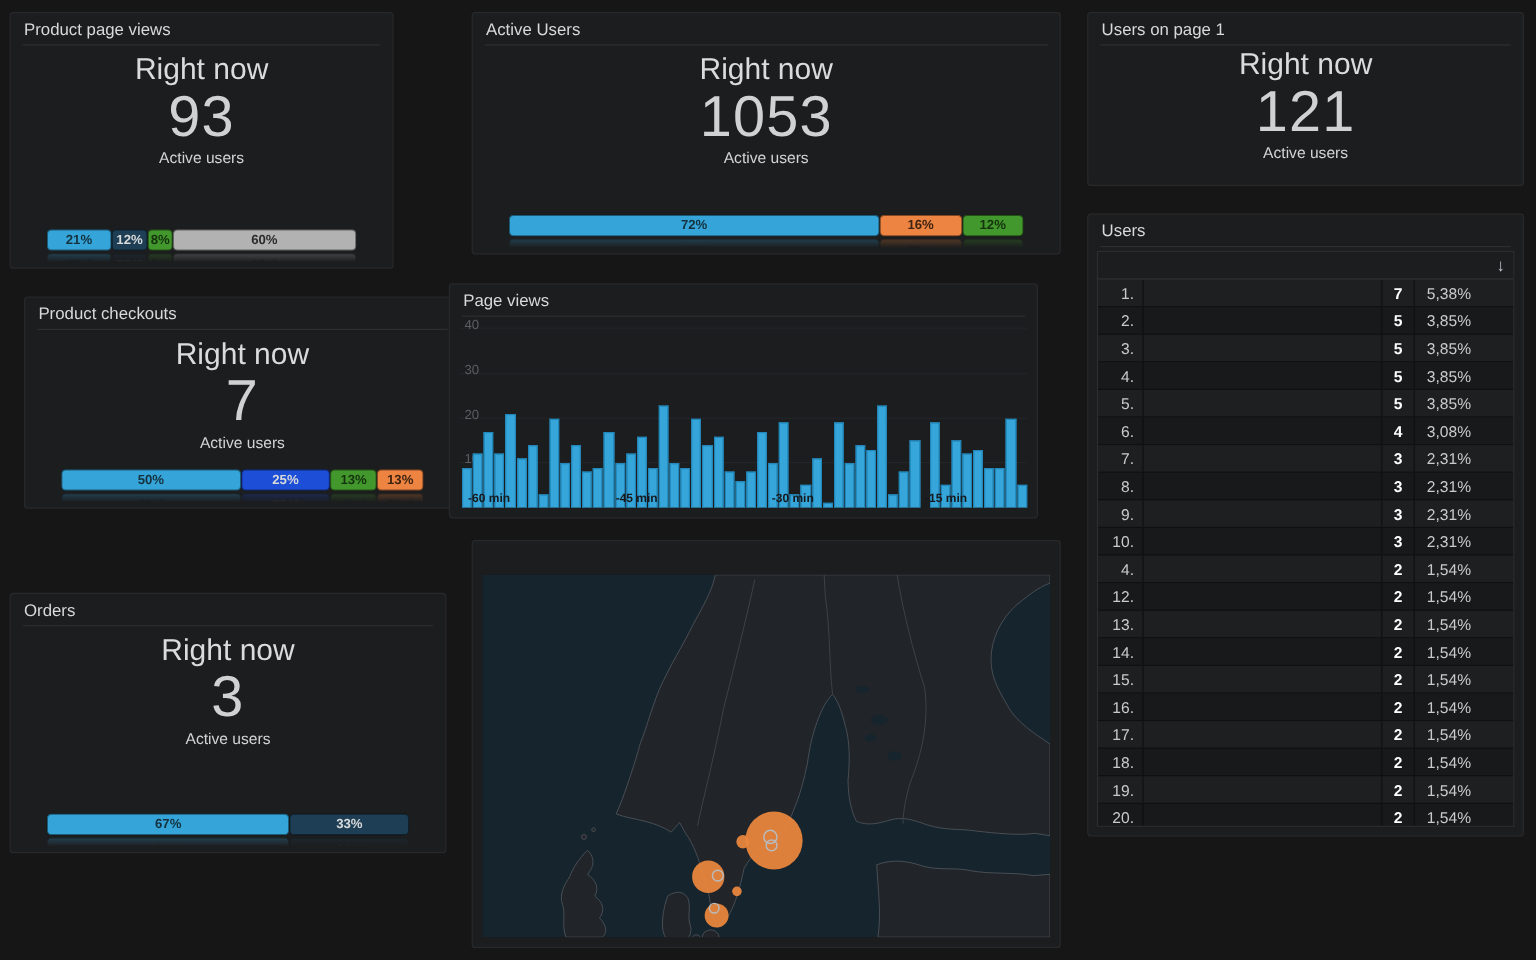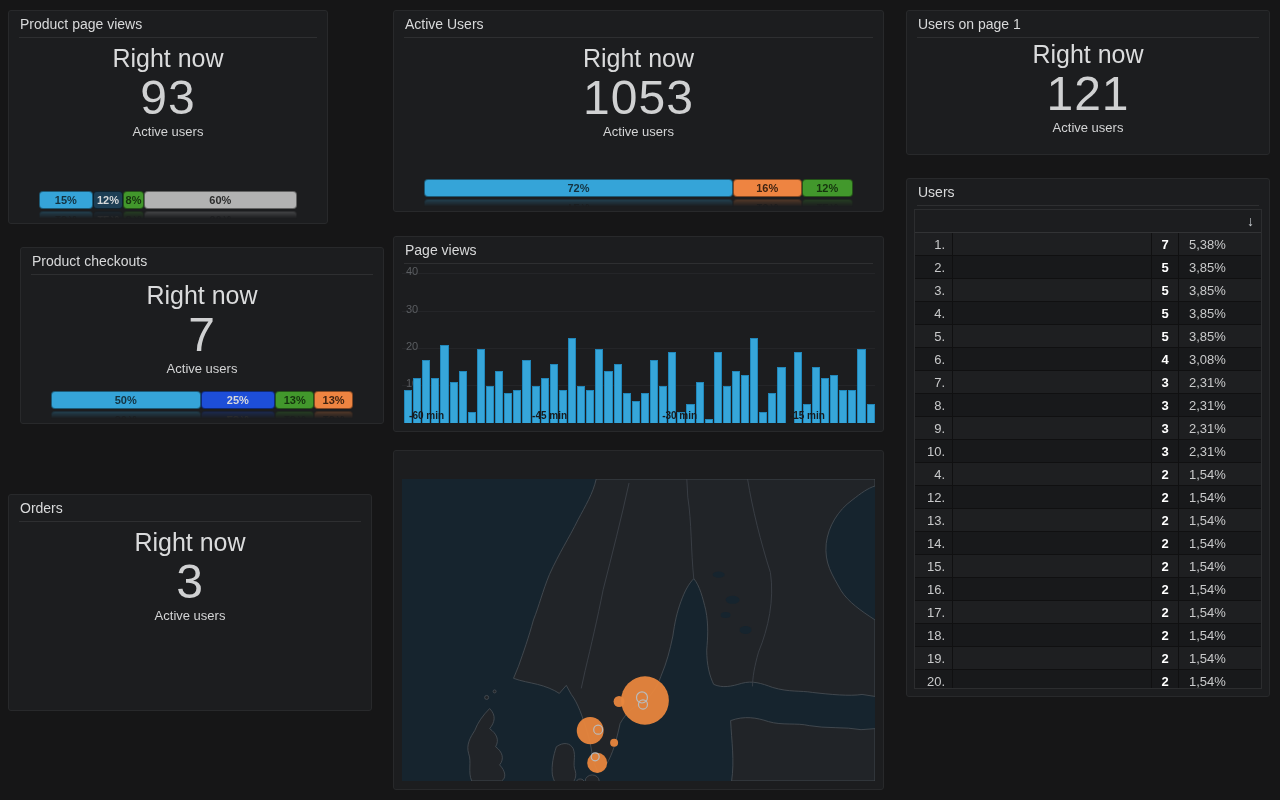--- a/index.html
+++ b/index.html
@@ -47,21 +47,21 @@
 <body>
 
 <div class="panel" style="left:8px;top:10px;width:320px;height:214px">
   <div class="phead">Product page views</div>
   <div class="statbody">
     <div class="rightnow">Right now</div>
     <div class="bignum">93</div>
     <div class="subtitle">Active users</div>
   </div>
   <div class="stackbar">
-      <div class="seg" style="width: 20.7921%; background: rgb(53, 164, 216); color: rgb(20, 50, 63);">15%</div>
+      <div class="seg" style="width: 20.7921%; background: rgb(53, 164, 216); color: rgb(20, 50, 63);">21%</div>
       <div class="seg" style="width: 11.8812%; background: rgb(29, 62, 84); color: rgb(216, 217, 218);">12%</div>
       <div class="seg" style="width: 7.92079%; background: rgb(66, 152, 44); color: rgb(21, 51, 14);">8%</div>
       <div class="seg" style="width: 59.4059%; background: rgb(178, 178, 178); color: rgb(43, 43, 43);">60%</div>
     </div>
 </div>
 
 <div class="panel" style="left:20px;top:247px;width:364px;height:177px">
   <div class="phead">Product checkouts</div>
   <div class="statbody">
     <div class="rightnow">Right now</div>
@@ -76,37 +76,41 @@
     </div>
 </div>
 
 <div class="panel" style="left:8px;top:494px;width:364px;height:217px">
   <div class="phead">Orders</div>
   <div class="statbody">
     <div class="rightnow">Right now</div>
     <div class="bignum">3</div>
     <div class="subtitle">Active users</div>
   </div>
+  <div class="stackbar">
+      <div class="seg" style="width: 67%; background: rgb(53, 164, 216); color: rgb(20, 50, 63);">67%</div>
+      <div class="seg" style="width: 33%; background: rgb(29, 62, 84); color: rgb(216, 217, 218);">33%</div>
+    </div>
 </div>
 
 <div class="panel" style="left:393px;top:10px;width:491px;height:202px">
   <div class="phead">Active Users</div>
   <div class="statbody">
     <div class="rightnow">Right now</div>
     <div class="bignum">1053</div>
     <div class="subtitle">Active users</div>
   </div>
   <div class="stackbar">
       <div class="seg" style="width: 72%; background: rgb(53, 164, 216); color: rgb(20, 50, 63);">72%</div>
       <div class="seg" style="width: 16%; background: rgb(238, 132, 65); color: rgb(63, 35, 17);">16%</div>
       <div class="seg" style="width: 12%; background: rgb(66, 152, 44); color: rgb(21, 51, 14);">12%</div>
     </div>
 </div>
 
-<div class="panel" style="left:393px;top:236px;width:491px;height:196px">
+<div class="panel" style="left:374px;top:236px;width:491px;height:196px">
   <div class="phead">Page views</div>
   <div class="plot">
       <div class="gline" style="bottom: 95.2381%;"></div>
       <div class="gline" style="bottom: 71.4286%;"></div>
       <div class="gline" style="bottom: 47.619%;"></div>
       <div class="gline" style="bottom: 23.8095%;"></div>
     <div>
         <div class="ylab" style="bottom: 23.8095%;">10</div>
         <div class="ylab" style="bottom: 47.619%;">20</div>
         <div class="ylab" style="bottom: 71.4286%;">30</div>

